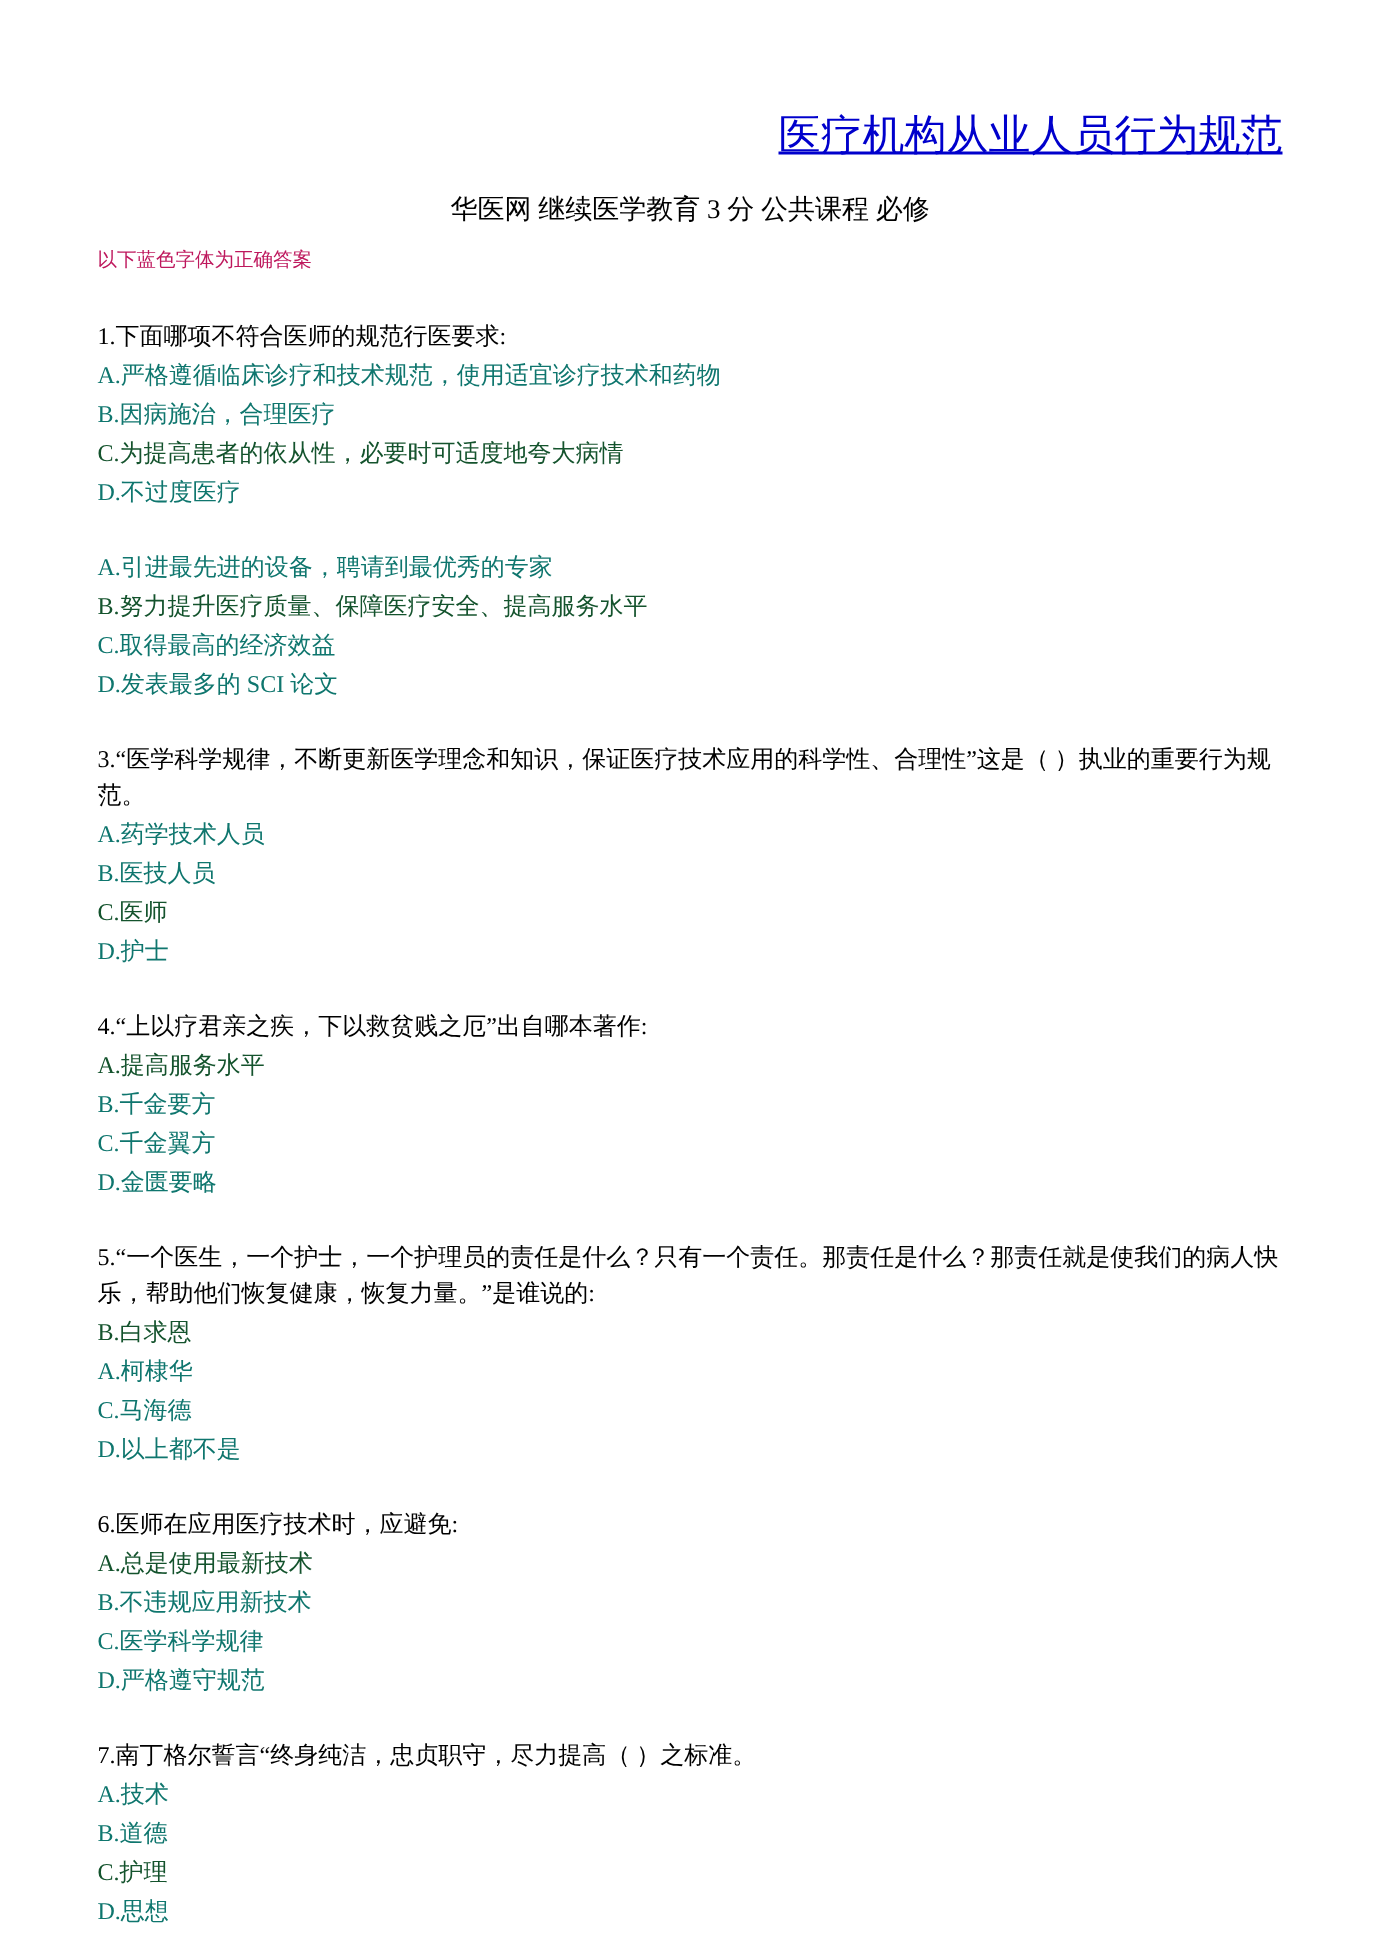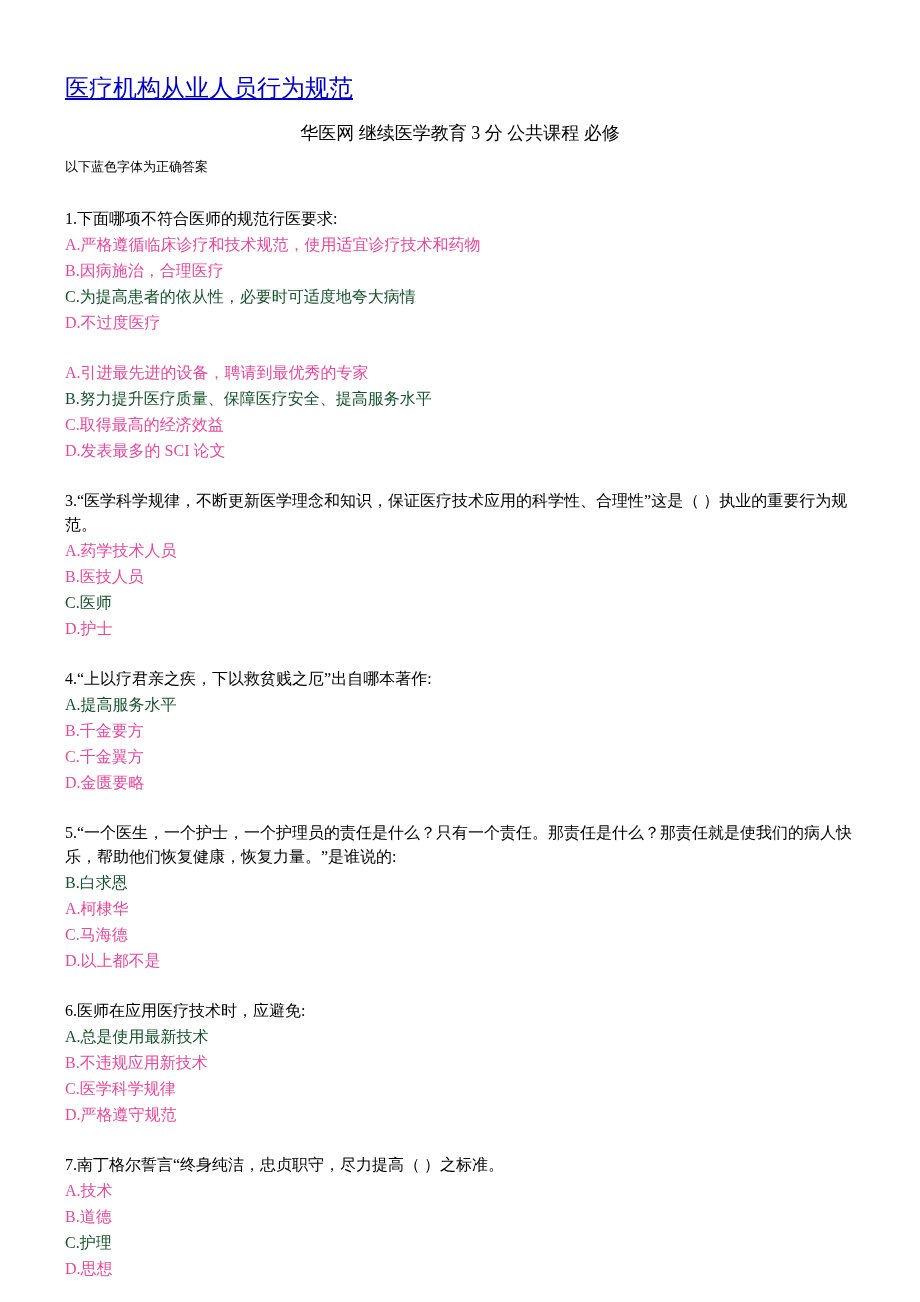--- a/index.html
+++ b/index.html
@@ -10,47 +10,47 @@
     body {
       background: #ffffff;
       font-family: "SimSun", "宋体", serif;
       font-size: 16px;
       line-height: 1.5;
       color: #000000;
       padding: 70px 65px;
       width: 920px;
     }
     .title {
-      text-align: left;
-      font-size: 24px;
+      text-align: right;
+      font-size: 28px;
       color: #0000cc;
       text-decoration: underline;
       margin-bottom: 14px;
       font-weight: normal;
     }
     .subtitle {
       text-align: center;
       font-size: 18px;
       color: #000000;
       margin-bottom: 10px;
     }
     .note {
       font-size: 13px;
-      color: #000000;
+      color: #be185d;
       margin-bottom: 30px;
     }
     .question-block {
       margin-bottom: 26px;
     }
     .question-text {
       color: #000000;
       margin-bottom: 2px;
     }
     .option {
-      color: #ec4899;
+      color: #0f766e;
       margin-bottom: 2px;
     }
     .option.correct {
       color: #14532d;
     }
   </style>
 </head>
 <body>
 
 <h1 class="title">医疗机构从业人员行为规范</h1>

